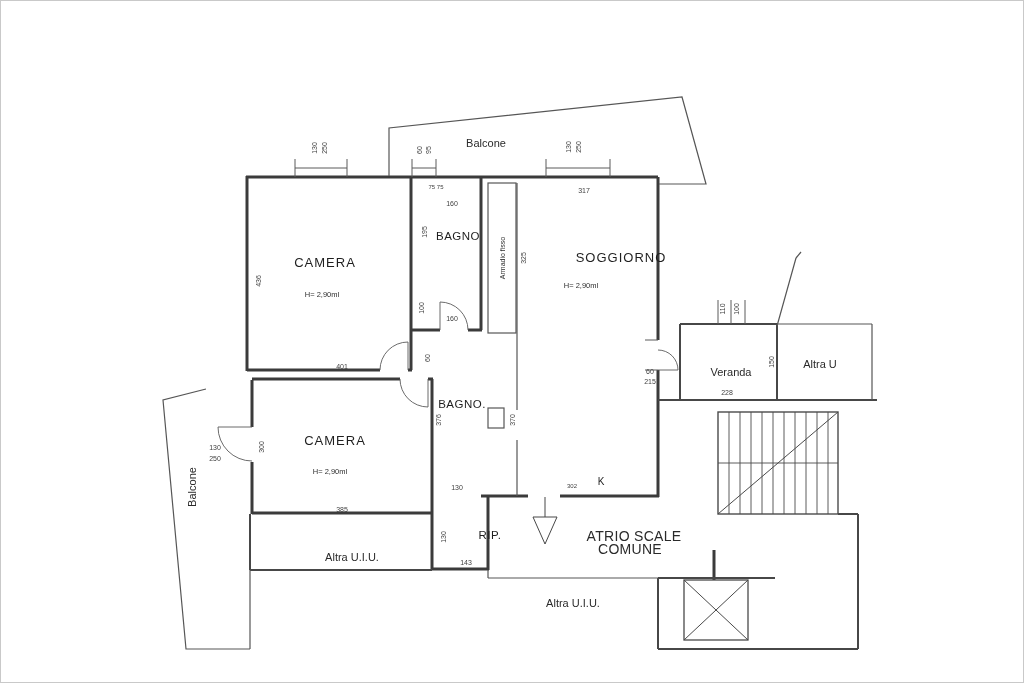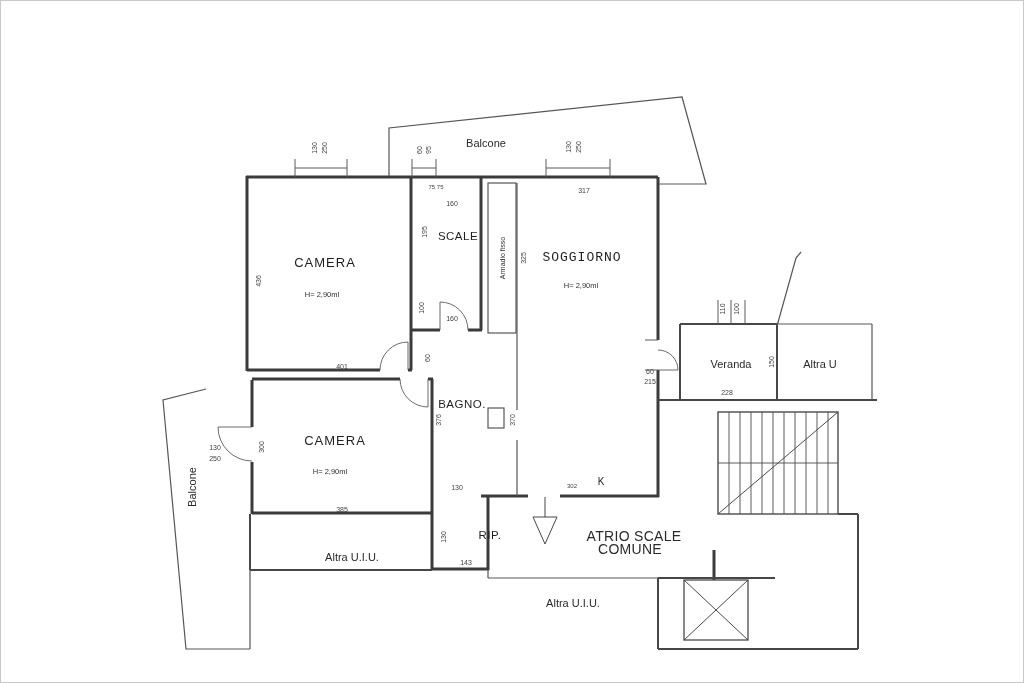--- a/index.html
+++ b/index.html
@@ -113,29 +113,29 @@
   <span class="lbl area" style="left:486px;top:143px;">Balcone</span>
   <span class="lbl area rot" style="left:192px;top:487px;">Balcone</span>
   <span class="lbl area" style="left:352px;top:557px;">Altra U.I.U.</span>
   <span class="lbl area" style="left:573px;top:603px;">Altra U.I.U.</span>
   <span class="lbl area" style="left:820px;top:364px;">Altra U</span>
   <span class="lbl atrio" style="left:634px;top:536px;">ATRIO SCALE</span>
   <span class="lbl atrio" style="left:630px;top:549px;">COMUNE</span>
 
   <span class="lbl room" style="left:325px;top:262px;">CAMERA</span>
   <span class="lbl hgt" style="left:322px;top:283px;">H= 2,90ml</span>
-  <span class="lbl room-sm" style="left:458px;top:237px;">SCALE</span>
+  <span class="lbl room-sm" style="left:458px;top:237px;">BAGNO</span>
   <span class="lbl closet rot" style="left:502px;top:258px;">Armadio fisso</span>
-  <span class="lbl room" style="left:582px;top:257px;font-family:Liberation Mono, monospace;">SOGGIORNO</span>
+  <span class="lbl room" style="left:621px;top:257px;">SOGGIORNO</span>
   <span class="lbl hgt" style="left:581px;top:274px;">H= 2,90ml</span>
   <span class="lbl room" style="left:335px;top:440px;">CAMERA</span>
   <span class="lbl hgt" style="left:330px;top:460px;">H= 2,90ml</span>
   <span class="lbl room-sm" style="left:462px;top:405px;">BAGNO.</span>
   <span class="lbl room-sm" style="left:490px;top:536px;">RIP.</span>
-  <span class="lbl area" style="left:731px;top:364px;">Veranda</span>
+  <span class="lbl area" style="left:731px;top:372px;">Veranda</span>
   <span class="lbl klbl" style="left:601px;top:482px;">K</span>
 
   <span class="lbl dim rot" style="left:314px;top:148px;">130</span>
   <span class="lbl dim rot" style="left:324px;top:148px;">250</span>
   <span class="lbl dim rot" style="left:419px;top:150px;">60</span>
   <span class="lbl dim rot" style="left:428px;top:150px;">95</span>
   <span class="lbl dim rot" style="left:568px;top:147px;">130</span>
   <span class="lbl dim rot" style="left:578px;top:147px;">250</span>
   <span class="lbl dim" style="left:584px;top:190px;">317</span>
   <span class="lbl dim" style="left:452px;top:203px;">160</span>

